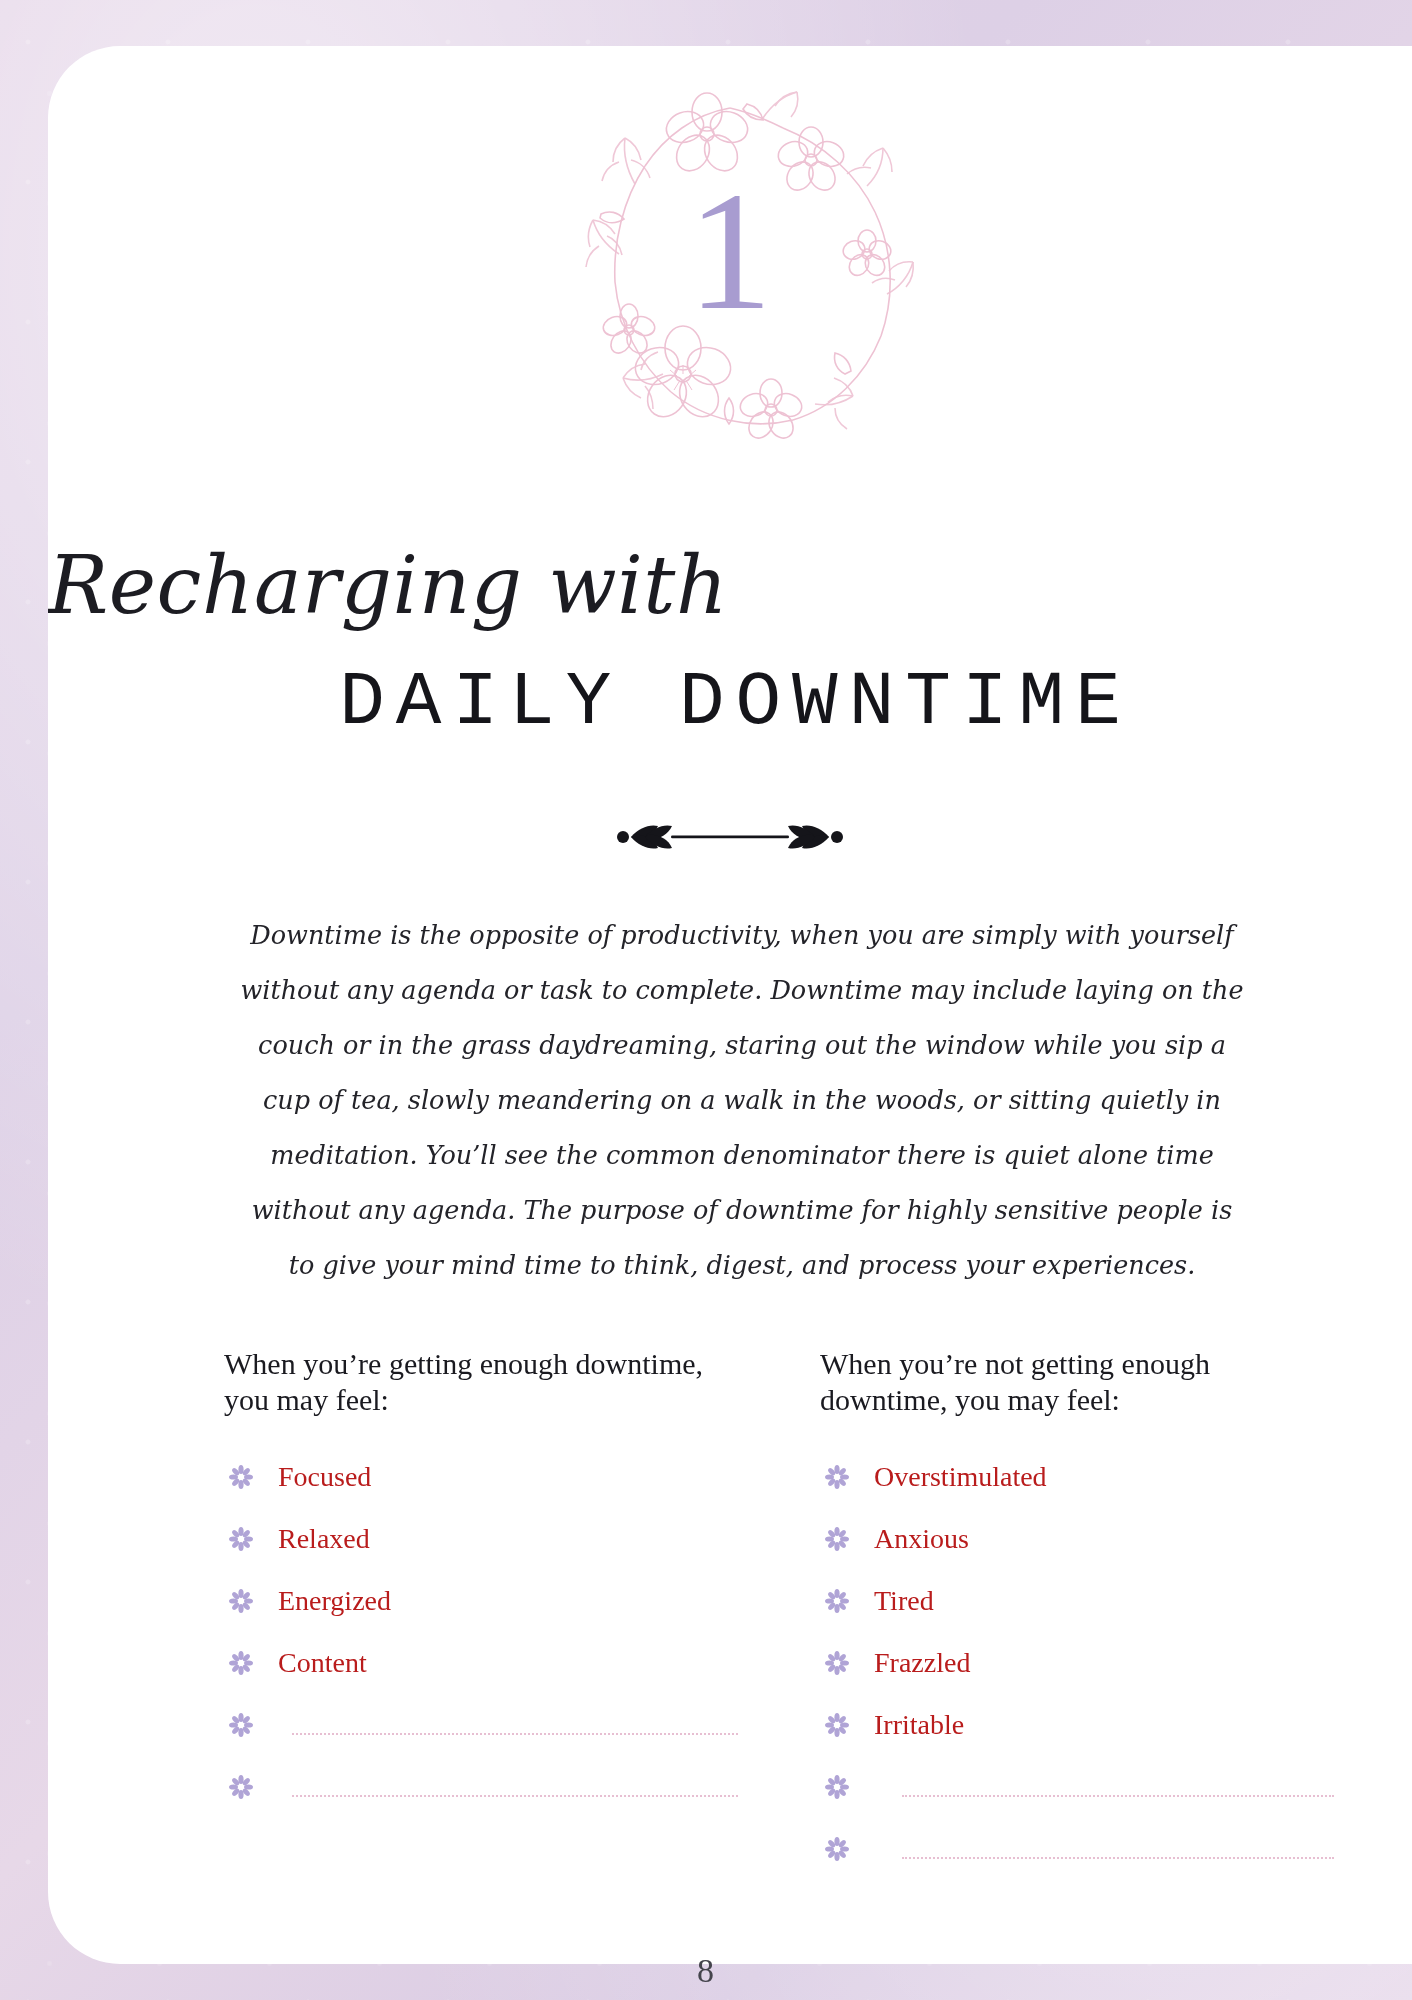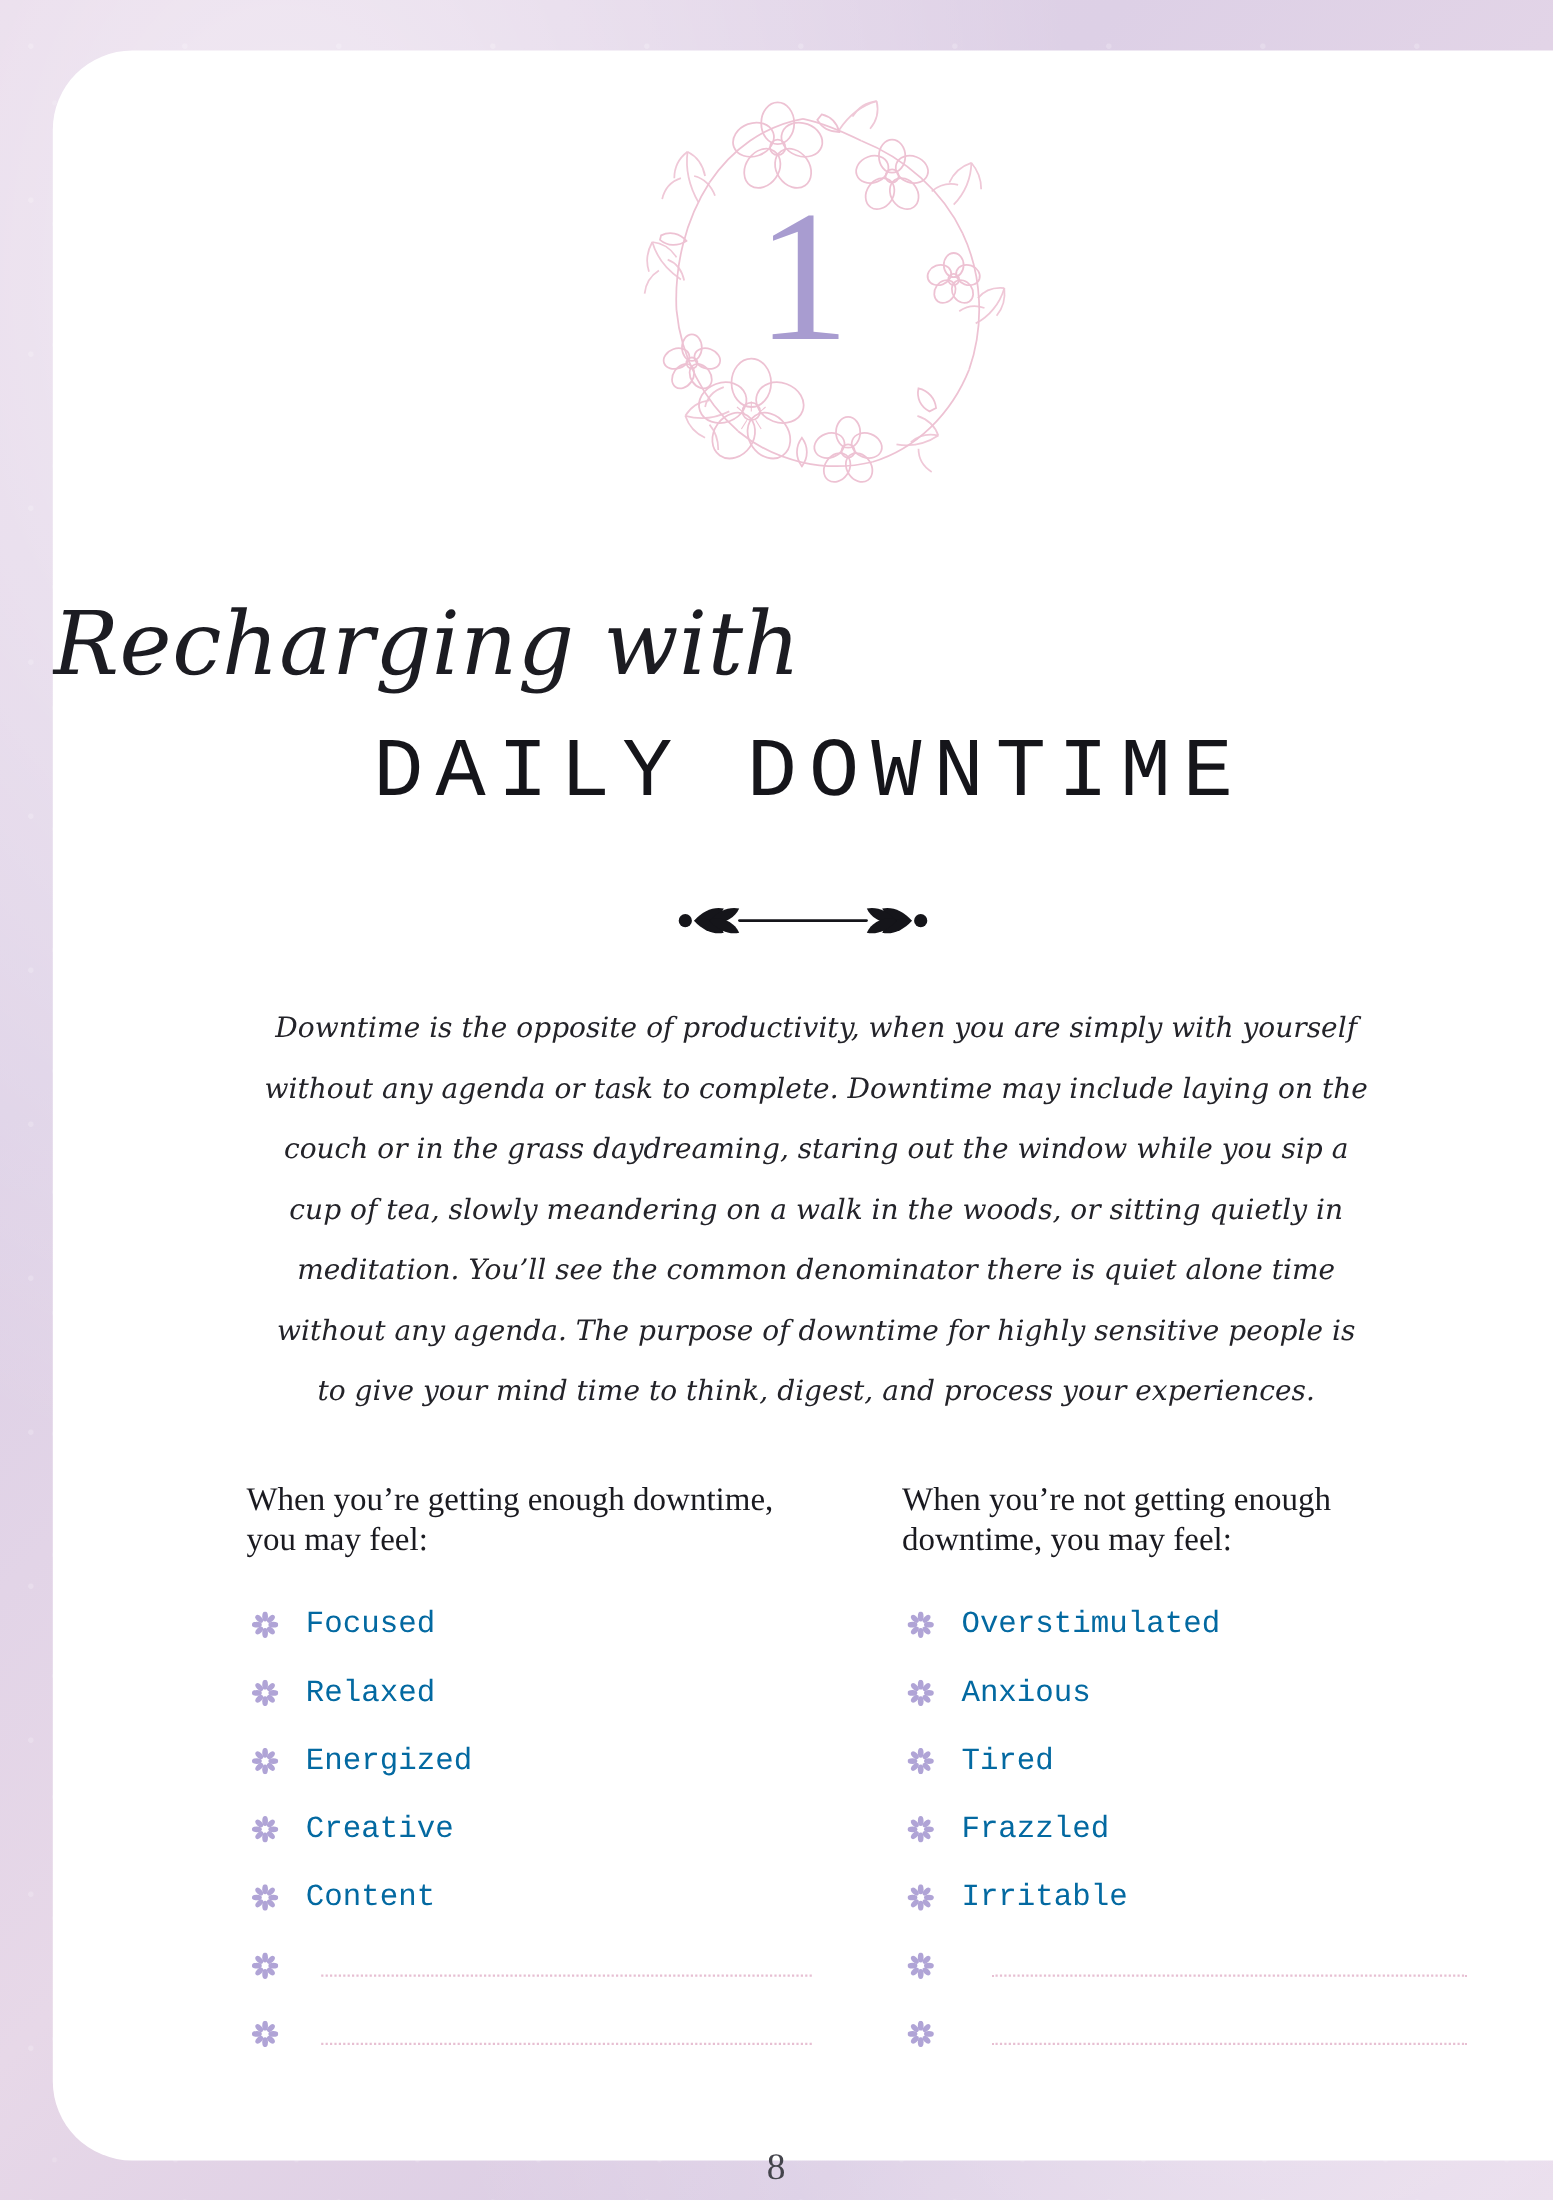--- a/index.html
+++ b/index.html
@@ -144,23 +144,23 @@
   }
   .flower {
     width: 34px;
     min-width: 34px;
     display: flex;
     align-items: center;
     justify-content: center;
     color: #b0a4d6;
   }
   .item-label {
-    font-family: Liberation Mono, monospace;
+    font-family: Liberation Serif, serif;
     font-size: 28px;
-    color: #0369a1;
+    color: #b91c1c;
     margin-left: 20px;
   }
   .blank-line {
     margin-left: 20px;
     flex: 1;
     height: 20px;
     position: relative;
   }
   .blank-line:after {
     content: "";
@@ -368,38 +368,20 @@
                   <ellipse cx="17.3" cy="17.3" rx="4.3" ry="2.5" transform="rotate(45 17.3 17.3)"></ellipse>
                   <ellipse cx="17.3" cy="6.7" rx="4.3" ry="2.5" transform="rotate(-45 17.3 6.7)"></ellipse>
                   <ellipse cx="6.7" cy="17.3" rx="4.3" ry="2.5" transform="rotate(-45 6.7 17.3)"></ellipse>
                   <circle cx="12" cy="12" r="2.2" fill="#ffffff"></circle>
                 </g>
               </svg>
           </span>
           <span class="item-label">Energized</span>
         </div>
 
-        <div class="list-item">
-          <span class="flower">
-            <svg width="24" height="24" viewBox="0 0 24 24">
-                <g fill="#b0a4d6">
-                  <ellipse cx="12" cy="4.5" rx="2.6" ry="4.5"></ellipse>
-                  <ellipse cx="12" cy="19.5" rx="2.6" ry="4.5"></ellipse>
-                  <ellipse cx="4.5" cy="12" rx="4.5" ry="2.6"></ellipse>
-                  <ellipse cx="19.5" cy="12" rx="4.5" ry="2.6"></ellipse>
-                  <ellipse cx="6.7" cy="6.7" rx="4.3" ry="2.5" transform="rotate(45 6.7 6.7)"></ellipse>
-                  <ellipse cx="17.3" cy="17.3" rx="4.3" ry="2.5" transform="rotate(45 17.3 17.3)"></ellipse>
-                  <ellipse cx="17.3" cy="6.7" rx="4.3" ry="2.5" transform="rotate(-45 17.3 6.7)"></ellipse>
-                  <ellipse cx="6.7" cy="17.3" rx="4.3" ry="2.5" transform="rotate(-45 6.7 17.3)"></ellipse>
-                  <circle cx="12" cy="12" r="2.2" fill="#ffffff"></circle>
-                </g>
-              </svg>
-          </span>
-          <span class="item-label">Creative</span>
-        </div>
 
         <div class="list-item">
           <span class="flower">
             <svg width="24" height="24" viewBox="0 0 24 24">
                 <g fill="#b0a4d6">
                   <ellipse cx="12" cy="4.5" rx="2.6" ry="4.5"></ellipse>
                   <ellipse cx="12" cy="19.5" rx="2.6" ry="4.5"></ellipse>
                   <ellipse cx="4.5" cy="12" rx="4.5" ry="2.6"></ellipse>
                   <ellipse cx="19.5" cy="12" rx="4.5" ry="2.6"></ellipse>
                   <ellipse cx="6.7" cy="6.7" rx="4.3" ry="2.5" transform="rotate(45 6.7 6.7)"></ellipse>

